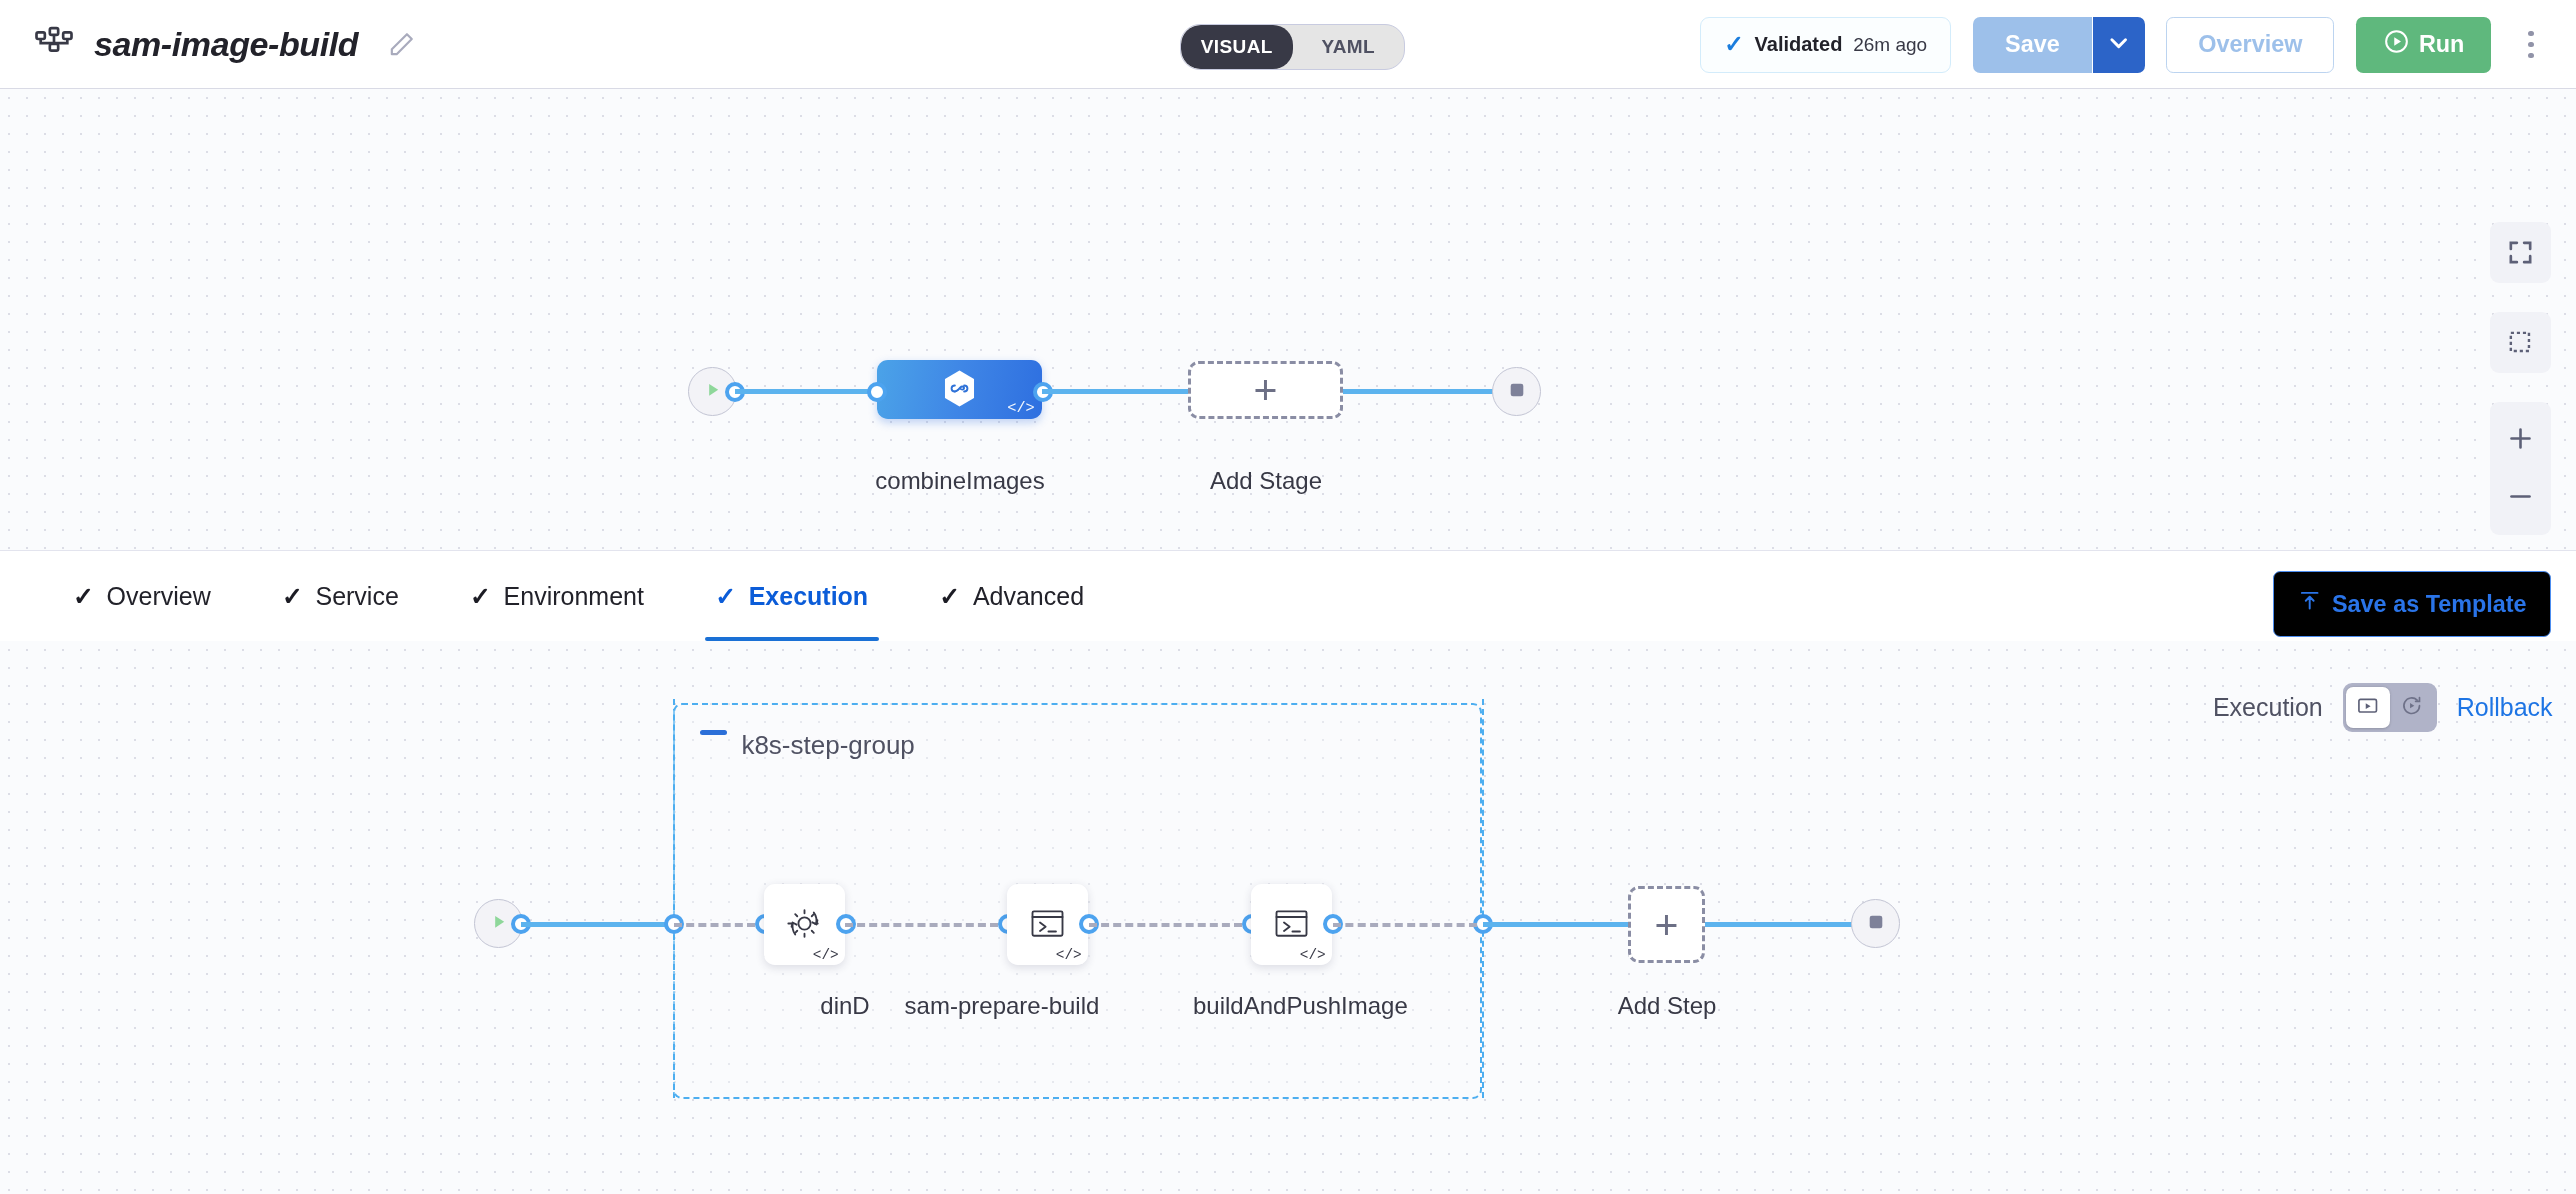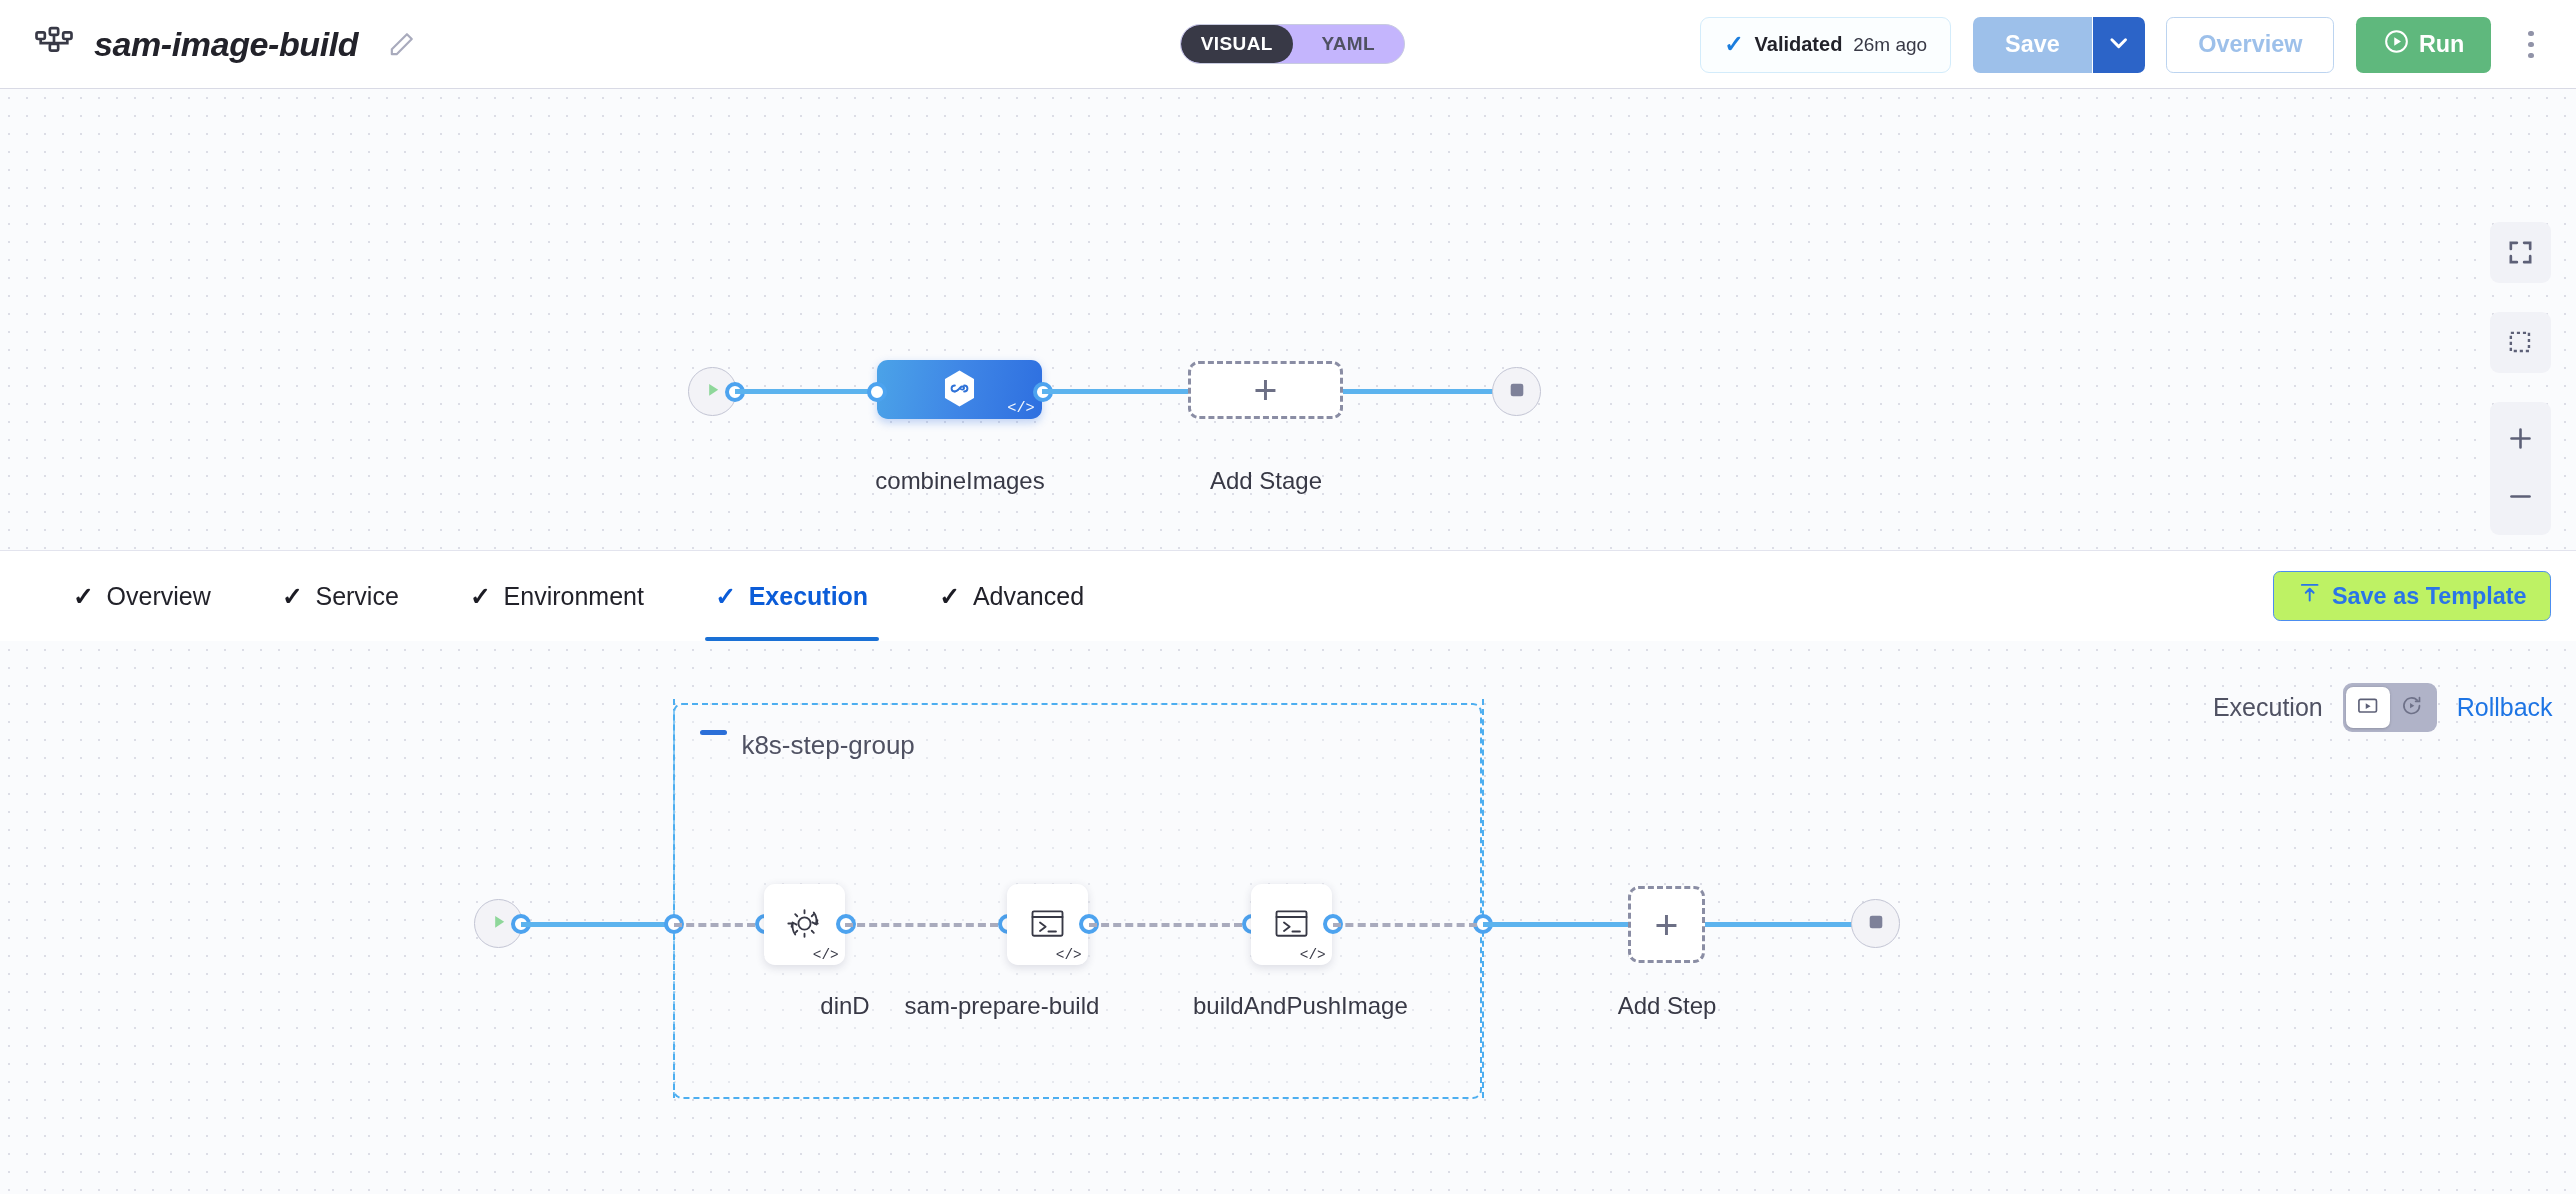--- a/index.html
+++ b/index.html
@@ -21,23 +21,23 @@
   .pipeline-icon { width: 40px; height: 40px; display:block; }
   .pipeline-title {
     font-size: 34px; font-weight: bold; color: #22222a; letter-spacing: -0.4px;
     white-space: nowrap;
     font-style: italic;
   }
   .edit-pencil { width: 29px; height: 29px; margin-left: 9px; display:block; cursor:pointer; }
 
   .hdr-center {
     position: absolute; left: 1180px; top: 24px;
-    width: 225px; height: 40px;
+    width: 225px; height: 46px;
     border: 1.8px solid #c8cbe0; border-radius: 20px;
-    background: #c4b5fd; display: flex; align-items: flex-end; overflow: hidden;
+    background: #e5e5e5; display: flex; align-items: flex-end; overflow: hidden;
   }
   .seg {
     flex: 1; height: 100%; display: flex; align-items: center; justify-content: center;
     font-size: 19px; font-weight: bold; letter-spacing: 0.4px; cursor: pointer;
   }
   .seg.active { background: #383946; color: #ffffff; border-radius: 20px; }
   .seg.inactive { color: #4f5162; }
 
   .hdr-right {
     position: absolute; right: 27px; top: 0; height: 89px;
@@ -165,22 +165,22 @@
     font-size: 25px; color: #22222a; cursor: pointer; position: relative;
   }
   .tab .tick { font-size: 25px; color: #1c1c24; font-weight: bold; }
   .tab.active { color: #0b5cd8; font-weight: bold; }
   .tab.active .tick { color: #0b5cd8; }
   .tab.active::after {
     content: ""; position: absolute; left: 21.6px; right: 21.6px; bottom: 0;
     height: 4.5px; background: #1a70d5; border-radius: 2.7px;
   }
   .tpl-btn {
-    position: absolute; right: 25px; top: 20px; height: 50px; padding: 0 23.4px;
-    border: 1.8px solid #4c8df0; border-radius: 7.2px; background: #bef264;
+    position: absolute; right: 25px; top: 20px; height: 66px; padding: 0 23.4px;
+    border: 1.8px solid #4c8df0; border-radius: 7.2px; background: #000000;
     color: #2a74e8; font-size: 23.4px; font-weight: bold;
     display: flex; align-items: center; gap: 10.8px; cursor: pointer;
   }
   .tpl-btn svg { width: 23.4px; height: 23.4px; }
 
   
   .exec-toggle-wrap {
     position: absolute; right: 23.4px; top: 684px;
     display: flex; align-items: center; gap: 20px;
   }

